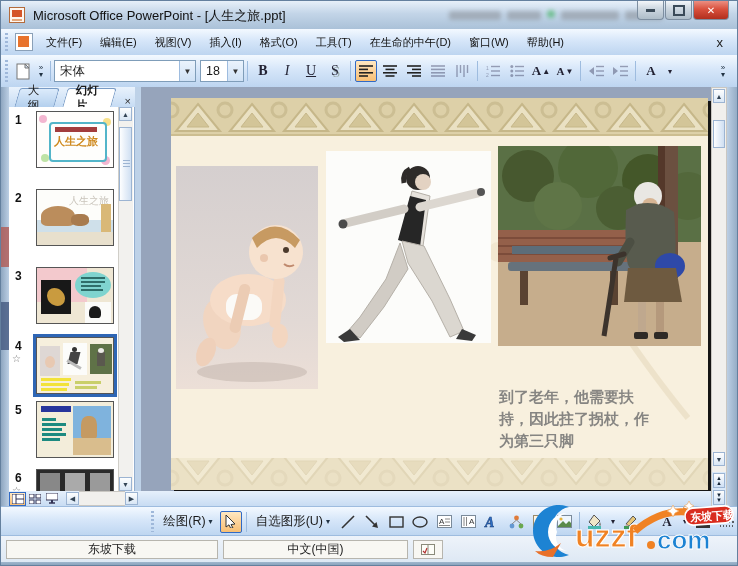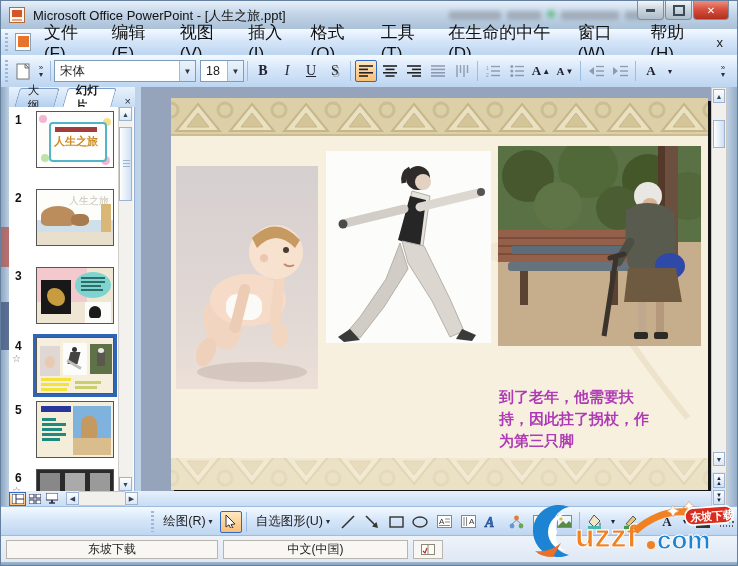--- a/index.html
+++ b/index.html
@@ -25,21 +25,21 @@
   .wbtn .minus{width:9px;height:3px;background:#3a4a58;}
   .wbtn .rest{width:8px;height:7px;border:2px solid #3a4a58;}
   
   .chromerow{position:absolute;left:0;width:738px;background:linear-gradient(#f3f9ff,#d6e6f9 45%,#bdd5f0);
     display:flex;align-items:center;}
   .menubar{top:28px;height:26px;border-bottom:1px solid #9ebcdf;}
   .fmtbar{top:54px;height:32px;border-bottom:1px solid #8fb0d8;}
   .drawbar{top:505px;height:29px;border-top:1px solid #9ebcdf;justify-content:flex-end;}
   .handle{width:5px;height:70%;margin:0 3px 0 4px;
     background:repeating-linear-gradient(#9fb8da 0 2px,transparent 2px 4px);width:3px;}
-  .menu-item{padding:18px 9px;font-size:17px;color:#111;border-radius:2px;}
+  .menu-item{padding:18px 9px;font-size:11px;color:#111;border-radius:2px;}
   .doc-icon{width:18px;height:18px;margin:0 4px;position:relative;background:#fff;border:1px solid #8aa0b8;box-sizing:border-box;}
   .doc-icon:before{content:"";position:absolute;left:2px;top:2px;width:11px;height:11px;background:#e8732d;}
   .menubar .close-x{margin-left:auto;margin-right:10px;font-size:13px;color:#222;padding:0 6px;}
   .tbtn{min-width:22px;height:22px;display:flex;align-items:center;justify-content:center;
     border:1px solid transparent;border-radius:2px;margin:0 1px;box-sizing:border-box;color:#223;}
   .tbtn.hl{background:linear-gradient(#ffe8c2,#fcd29a 50%,#f8bf74);border:1px solid #316ac5;}
   .tbtn.grayed{opacity:.42;}
   .sep{width:1px;height:20px;background:#9ebcdf;margin:0 3px;}
   .combo{height:22px;background:#fff;border:1px solid #7f9db9;display:flex;align-items:center;
     box-sizing:border-box;font-size:12.5px;padding-left:5px;position:relative;}
@@ -86,21 +86,21 @@
   .slide{position:absolute;left:30px;top:11px;width:537px;height:392px;background:#f8f0de;
     box-shadow:3px 3px 0 #151515;}
   .band{position:absolute;left:0;width:537px;}
   .band.top{top:0;height:38px;}
   .band.bot{top:360px;height:32px;opacity:.45;transform:scaleY(-1);}
   .branchwm{position:absolute;right:10px;top:70px;opacity:.3;}
   .photo{position:absolute;}
   .slidetext{position:absolute;white-space:pre-line;font-size:15px;line-height:22px;font-weight:bold;}
   .txt-morning{color:#fff200;}
   .txt-noon{color:#9fae3f;}
-  .txt-old{color:#a21caf;opacity:.85;}
+  .txt-old{color:#737373;opacity:.85;}
   
   .vscroll{position:absolute;left:710px;top:0;width:16px;height:419px;background:#f1f0ed;border:1px solid #c9c7c2;box-sizing:border-box;}
   .vbtn{position:absolute;left:1px;width:12px;height:14px;background:linear-gradient(#fefefe,#d9e7f6);
     border:1px solid #9cb4d2;box-sizing:border-box;font-size:7px;color:#345;display:flex;align-items:center;justify-content:center;}
   .navzone{position:absolute;left:0;top:384px;width:14px;height:35px;background:#d9e8f8;}
   .dblbtn{position:absolute;left:1px;width:12px;height:15px;background:linear-gradient(#fefefe,#cfe0f4);
     border:1px solid #9cb4d2;box-sizing:border-box;font-size:6px;line-height:5px;color:#123;
     display:flex;flex-direction:column;align-items:center;justify-content:center;}
   
   .bottomrow{position:absolute;left:8px;top:404px;width:702px;height:15px;background:linear-gradient(#e6f0fb,#c8dcf3);display:flex;align-items:center;}

